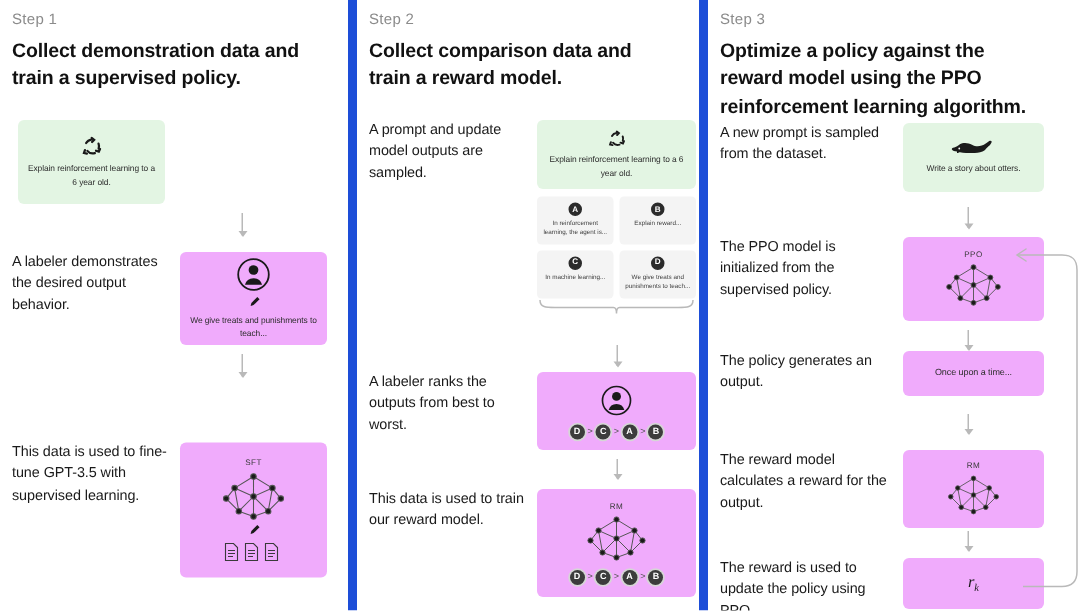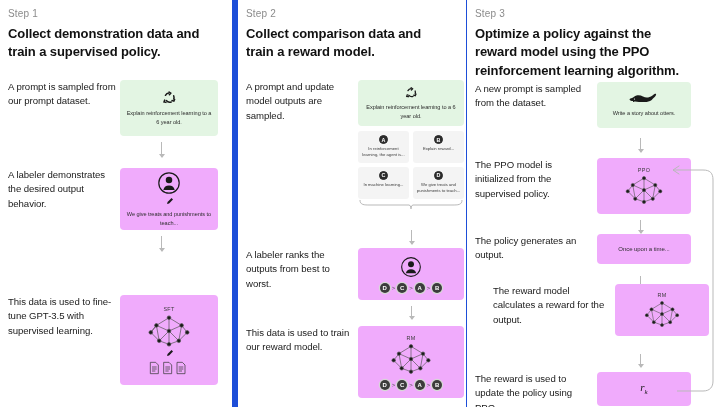--- a/index.html
+++ b/index.html
@@ -8,21 +8,21 @@
     background: #ffffff;
     font-family: "Liberation Sans", sans-serif;
     color: #1a1a1a;
     overflow: hidden;
   }
   .board { position: relative; width: 720px; height: 407px; display: flex; }
 
   .column { position: relative; height: 407px; padding: 8px 0 0 0; }
   .col1 { width: 232px; }
   .col2 { width: 234px; border-left: 6px solid #1d4ed8; }
-  .col3 { width: 218px; border-left: 1px solid #1d4ed8; }
+  .col3 { width: 218px; border-left: 6px solid #1d4ed8; }
 
   .col-inner { position: relative; width: 100%; height: 100%; padding-left: 8px; }
 
   .step-label {
     font-size: 10px; color: #8b8b8b; letter-spacing: .2px;
     margin-bottom: 6px;
   }
   .step-title {
     font-size: 13px; font-weight: bold; line-height: 1.42;
     color: #111; letter-spacing: -.1px; max-width: 205px;
@@ -98,21 +98,20 @@
 <body>
 
 <div class="board">
 
   <div class="column col1 c1">
     <div class="col-inner">
       <div class="step-label">Step 1</div>
       <div class="step-title">Collect demonstration data and train a supervised policy.</div>
 
       <div class="row" style="top:72px;left:8px;">
-        <div class="caption">A prompt is sampled from our prompt dataset.</div>
         <div class="visual" style="margin-left:4px;">
           <div class="box green" style="width:98px;height:56px;">
             <span>
               <svg class="icon-svg" width="15" height="15" viewBox="0 0 24 24" fill="none" stroke="#1a1a1a" stroke-width="2.4" stroke-linecap="round">
                 <path d="M5.5 8.5a7.5 7.5 0 0 1 5.5-3.6"></path>
                 <path d="M18.7 9.2a7.5 7.5 0 0 1 .1 5.3"></path>
                 <path d="M14.8 19.3a7.5 7.5 0 0 1-8-2.4"></path>
                 <path d="M11.4 3.2l2.6 1.9-2.2 2.3"></path>
                 <path d="M20.3 14.9l-1.3 2.9-3-1"></path>
                 <path d="M4.2 16.2l-1 3 3.1.6"></path>
@@ -349,21 +348,21 @@
       <div class="row" style="top:226px;left:8px;">
         <div class="caption">The policy generates an output.</div>
         <div class="visual" style="margin-left:4px;">
           <div class="box" style="width:94px;height:30px;">
             <div class="box-text" style="margin-top:0;font-size:6px;">Once upon a time...</div>
           </div>
         </div>
       </div>
       <div class="arrow" style="top:268px;left:173px;height:13px;"></div>
 
-      <div class="row" style="top:276px;left:8px;margin-left:18px;">
+      <div class="row" style="top:292px;left:8px;">
         <div class="caption">The reward model calculates a reward for the output.</div>
         <div class="visual" style="margin-left:4px;">
           <div class="box" style="width:94px;height:52px;">
             <div class="model-tag">RM</div>
             <span>
               <svg class="icon-svg" width="36" height="28" viewBox="0 0 60 48" stroke="#555" stroke-width="1" fill="none">
                 <path d="M30 5 L12 16 M30 5 L48 16 M30 5 L30 24 M12 16 L4 26 M48 16 L56 26 M12 16 L30 24 M48 16 L30 24 M4 26 L16 38 M56 26 L44 38 M30 24 L16 38 M30 24 L44 38 M16 38 L30 43 M44 38 L30 43 M30 24 L30 43 M12 16 L16 38 M48 16 L44 38"></path>
                 <g fill="#1a1a1a">
                   <circle cx="30" cy="5" r="2.6"></circle>
                     <circle cx="12" cy="16" r="2.6"></circle>

